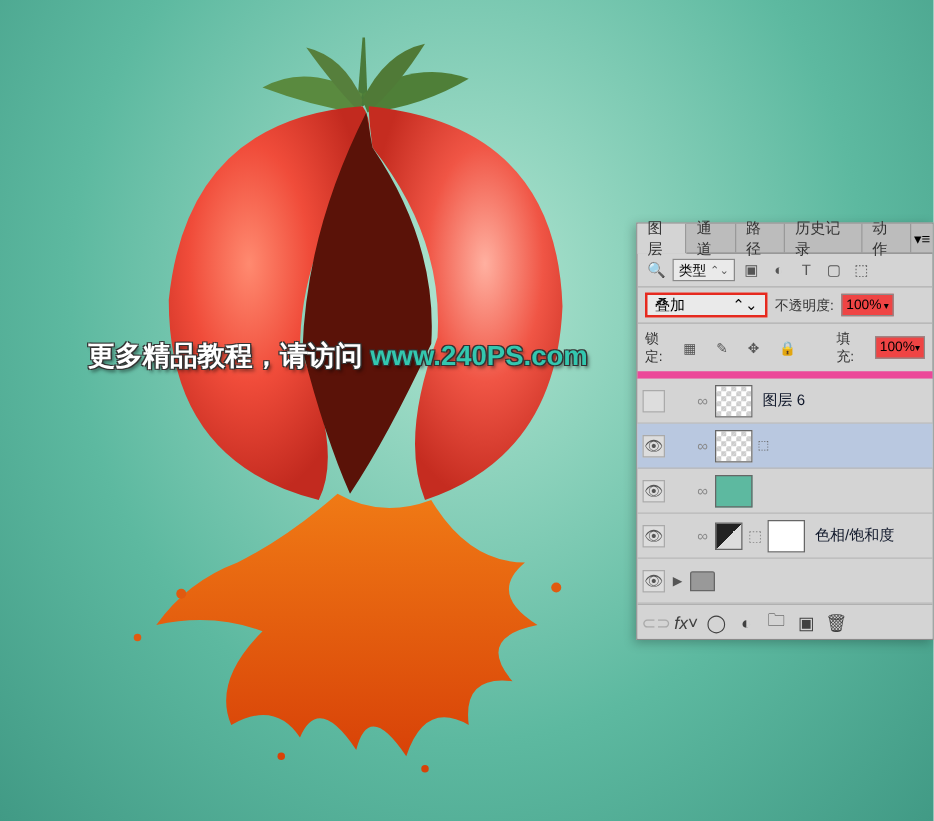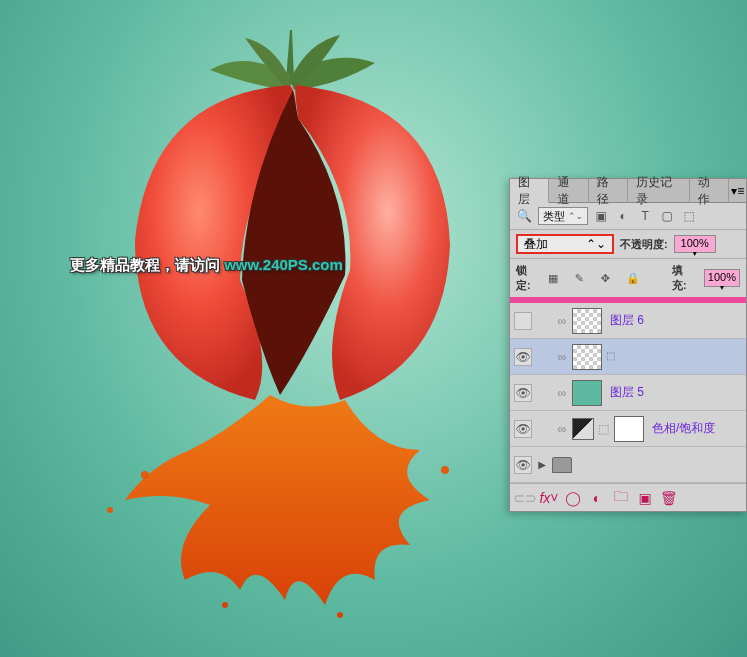--- a/index.html
+++ b/index.html
@@ -20,22 +20,22 @@
     .tomato-art {
       position: absolute;
       left: 80px;
       top: 0;
       width: 420px;
       height: 620px;
     }
     .watermark {
       position: absolute;
       left: 70px;
-      top: 256px;
-      font-size: 15px;
+      top: 270px;
+      font-size: 22px;
       font-weight: bold;
       color: #fff;
       text-shadow: -1px -1px 0 #333, 1px -1px 0 #333, -1px 1px 0 #333, 1px 1px 0 #333, 2px 2px 3px rgba(0,0,0,0.5);
       white-space: nowrap;
     }
     .watermark .url { color: #33c7af; }
     
     .panel {
       position: absolute;
       right: 0;
@@ -115,32 +115,31 @@
       display: flex;
       align-items: center;
       background: #eaeaea;
       border: 2px solid #e62a1f;
       padding: 1px 6px;
       height: 20px;
       font-size: 12px;
       width: 98px;
       justify-content: space-between;
     }
-    .label { font-size: 11px; color: #333; font-weight: bold; }
+    .label { font-size: 11px; color: #333; }
     .pct-input {
       display: flex;
       align-items: center;
-      background: #f9a8d4;
+      background: #ef4444;
       border: 1px solid #8a8a8a;
       padding: 1px 3px;
       height: 18px;
       font-size: 11px;
       width: 42px;
       justify-content: space-between;
-      flex-direction: column;
     }
     
     .lock-row {
       display: flex;
       align-items: center;
       padding: 4px 6px;
       border-bottom: 6px solid #ec4899;
       gap: 16px;
       font-size: 11px;
     }
@@ -202,21 +201,21 @@
     }
     .thumb.blue { background: #5db9a0; }
     .thumb.white { background: #fff; }
     .thumb.adj {
       width: 22px; height: 22px;
       border: 1px solid #666;
       background: linear-gradient(135deg, #222 50%, #ddd 50%);
     }
     .layer-name {
       font-size: 12px;
-      color: #6d28d9;
+      color: #0f172a;
       flex: 1;
       padding-left: 4px;
     }
     .smart-badge {
       width: 14px; height: 14px;
       font-size: 10px;
       color: #666;
     }
     .folder-thumb {
       width: 20px; height: 16px;
@@ -230,21 +229,21 @@
       align-items: center;
       padding: 4px 6px;
       gap: 6px;
       background: #d4d4d4;
       border-top: 1px solid #b0b0b0;
       height: 28px;
     }
     .footer-icon {
       width: 18px; height: 18px;
       display: flex; align-items: center; justify-content: center;
-      color: #be185d;
+      color: #404040;
       cursor: pointer;
       font-size: 14px;
     }
     .footer-icon.disabled { color: #aaa; }
   </style>
 </head>
 <body>
 
 <div class="canvas">
   <svg class="tomato-art" viewBox="0 0 420 620">
@@ -353,21 +352,20 @@
       <div class="indent"></div>
       <span class="link-toggle">∞</span>
       <div class="thumb checker"></div>
       <span class="smart-badge">⬚</span>
     </div>
     <div class="layer">
       <div class="eye">👁</div>
       <div class="indent"></div>
       <span class="link-toggle">∞</span>
       <div class="thumb blue"></div>
-      <div class="layer-name">图层 5</div>
     </div>
     <div class="layer">
       <div class="eye">👁</div>
       <div class="indent"></div>
       <span class="link-toggle">∞</span>
       <div class="thumb adj"></div>
       <span class="link-toggle">⬚</span>
       <div class="thumb white"></div>
       <div class="layer-name">色相/饱和度</div>
     </div>

